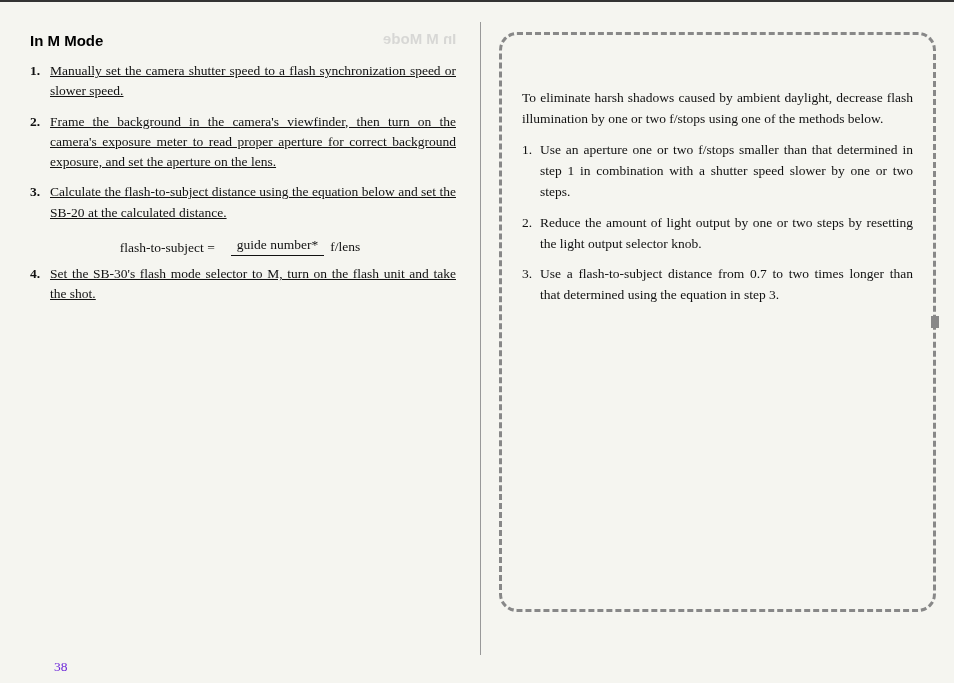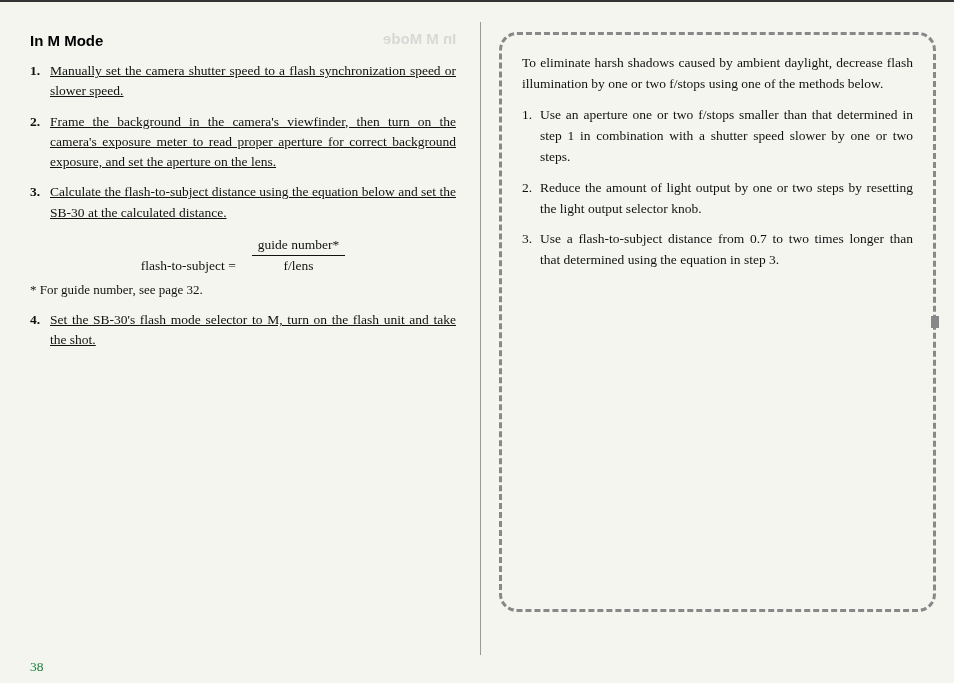--- a/index.html
+++ b/index.html
@@ -74,21 +74,21 @@
     }
 
     .formula-line {
       display: inline-flex;
       align-items: flex-end;
       gap: 16px;
     }
 
     .fraction {
       display: inline-flex;
-      flex-direction: column;
+      flex-direction: row;
       align-items: center;
       vertical-align: middle;
     }
 
     .fraction-num {
       border-bottom: 1.5px solid #111;
       padding-bottom: 2px;
       padding: 0 6px 2px 6px;
     }
 
@@ -130,20 +130,21 @@
 
     
     .dashed-box-inner {
       font-size: 13.5px;
       line-height: 1.55;
       text-align: justify;
     }
 
     .right-intro {
       margin-bottom: 10px;
+      margin-top: 35px;
     }
 
     .right-list {
       list-style: none;
       padding: 0;
       margin: 0;
     }
 
     .right-item {
       display: flex;
@@ -157,21 +158,22 @@
 
     .right-text {
       flex: 1;
     }
 
     
     .page-footer {
       padding: 4px 30px 8px 30px;
       font-size: 13.5px;
       font-weight: normal;
-      color: #15803d;
+      color: #6d28d9;
+      margin-left: 24px;
     }
 
     
     .top-border {
       height: 2px;
       background: #333;
       margin: 0 0 0 0;
     }
 
     
@@ -216,35 +218,34 @@
       <li class="step-item">
         <span class="step-number">1.</span>
         <span class="step-text">Manually set the camera shutter speed to a flash synchronization speed or slower speed.</span>
       </li>
       <li class="step-item">
         <span class="step-number">2.</span>
         <span class="step-text">Frame the background in the camera's viewfinder, then turn on the camera's exposure meter to read proper aperture for correct background exposure, and set the aperture on the lens.</span>
       </li>
       <li class="step-item">
         <span class="step-number">3.</span>
-        <span class="step-text">Calculate the flash-to-subject distance using the equation below and set the SB-30 at the calculated distance.</span>
+        <span class="step-text">Calculate the flash-to-subject distance using the equation below and set the SB-20 at the calculated distance.</span>
       </li>
     </ul>
 
     <div class="formula-container">
       <div class="formula-line">
         <span>flash-to-subject =</span>
         <span class="fraction">
           <span class="fraction-num">guide number*</span>
           <span class="fraction-den">f/lens</span>
         </span>
       </div>
     </div>
 
-    <div class="footnote">* For guide number, see page 32.</div>
 
     <div class="step-item">
       <span class="step-number">4.</span>
       <span class="step-text">Set the SB-30's flash mode selector to M, turn on the flash unit and take the shot.</span>
     </div>
 
   </div>
 
   <div class="divider-col"></div>
 

